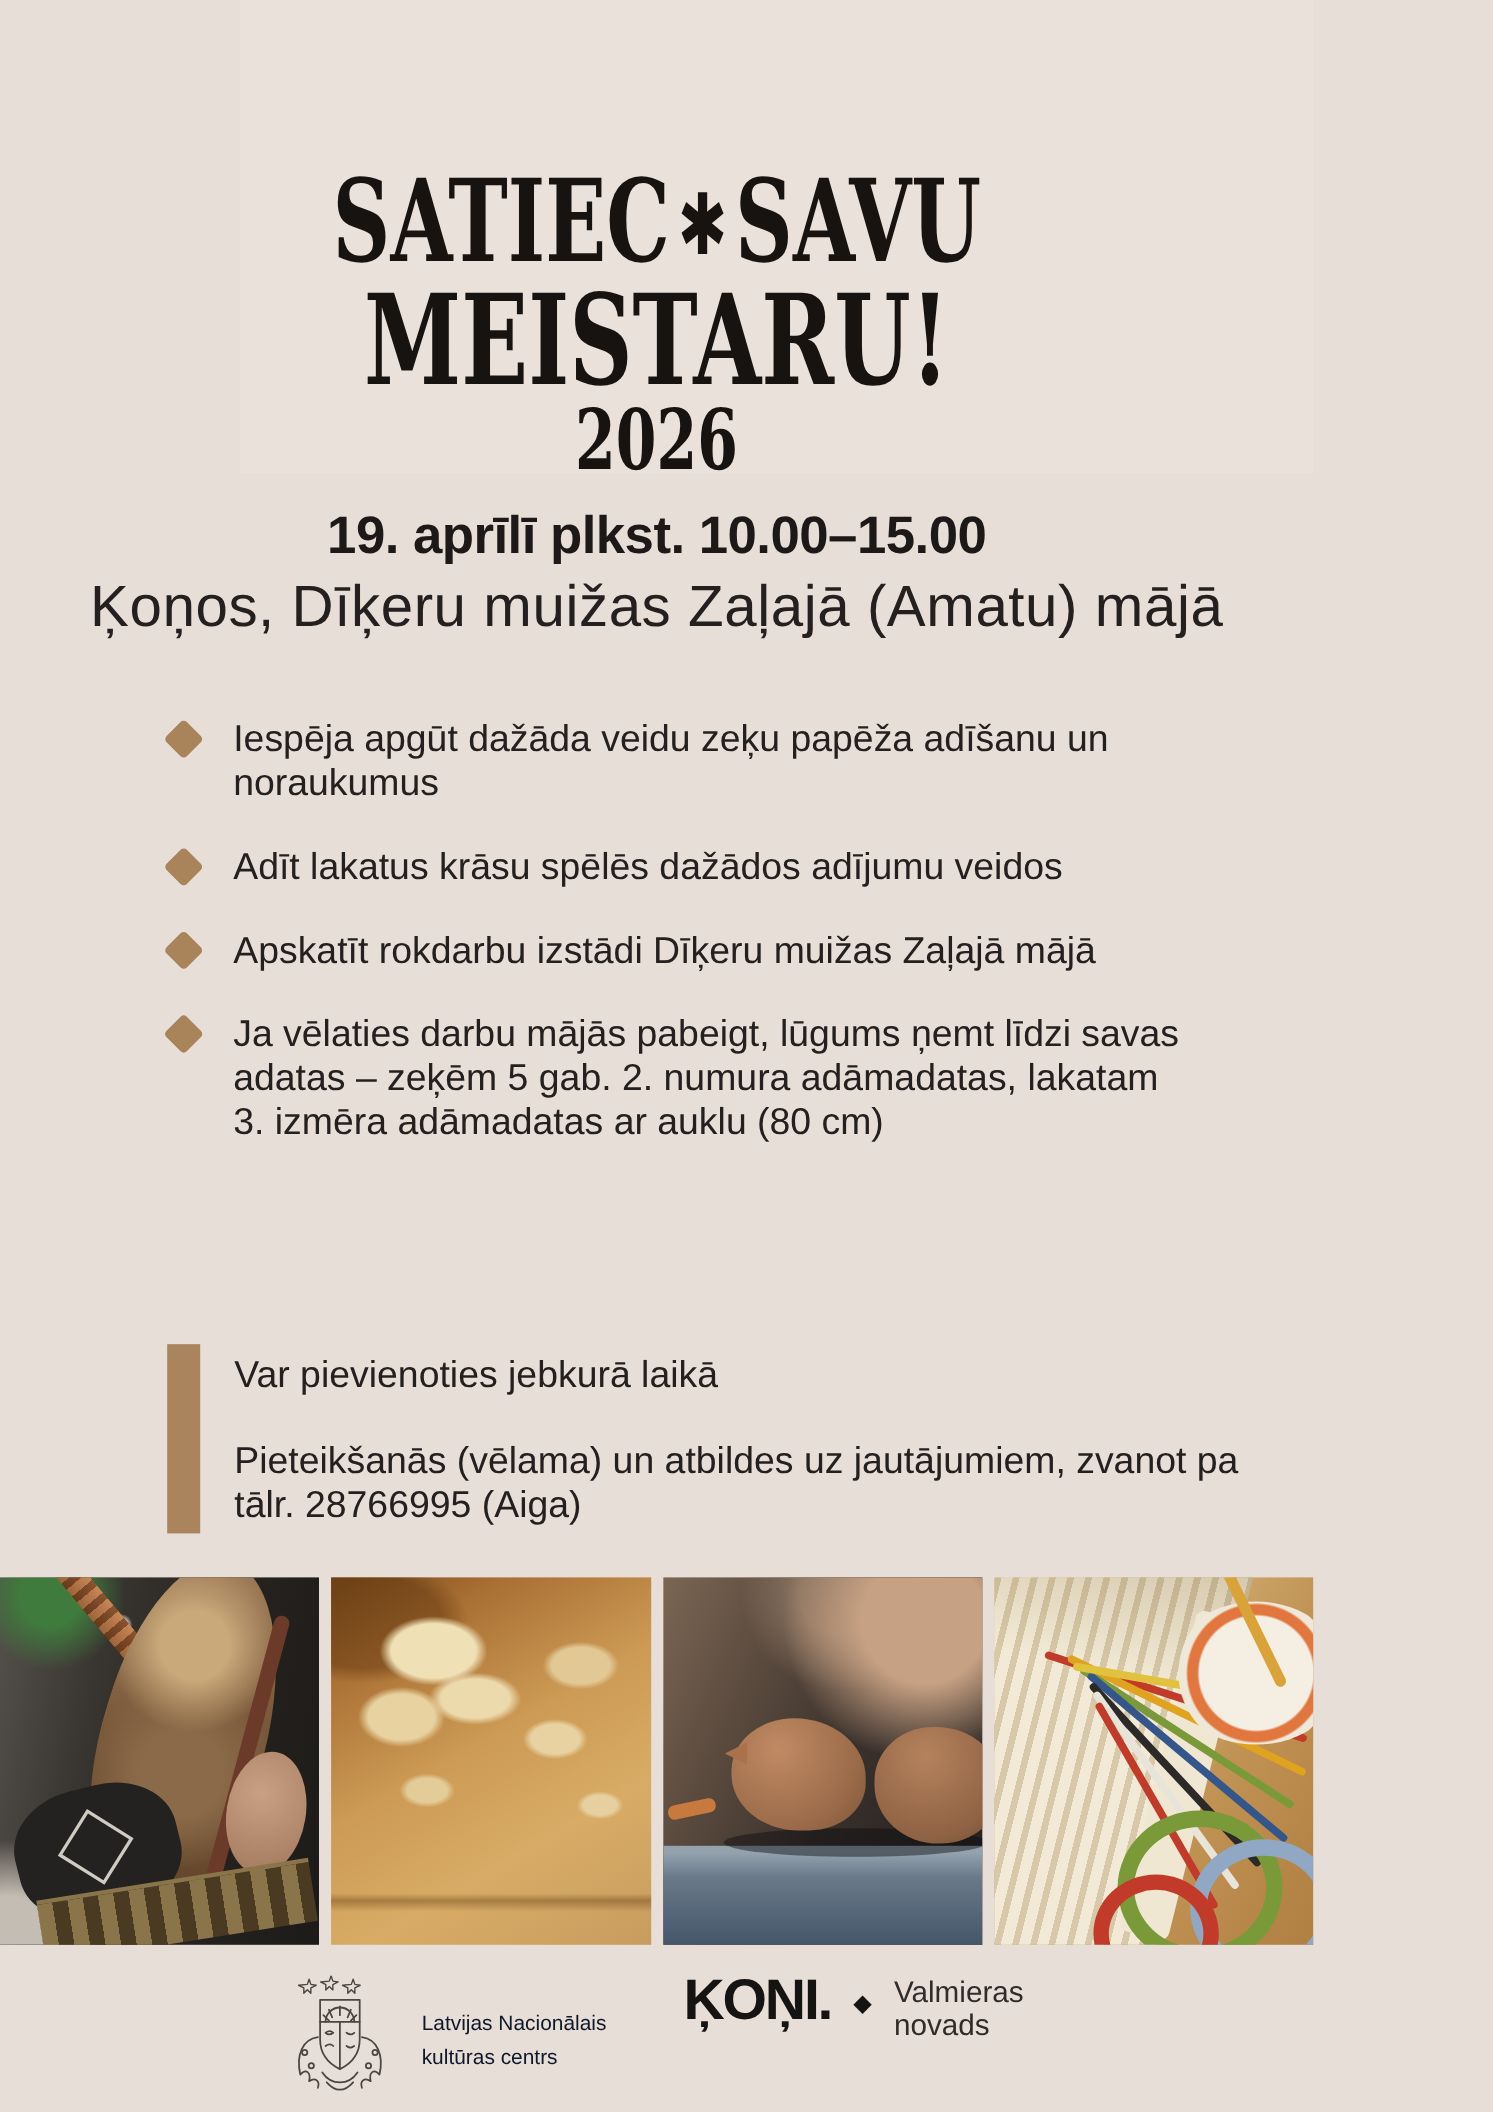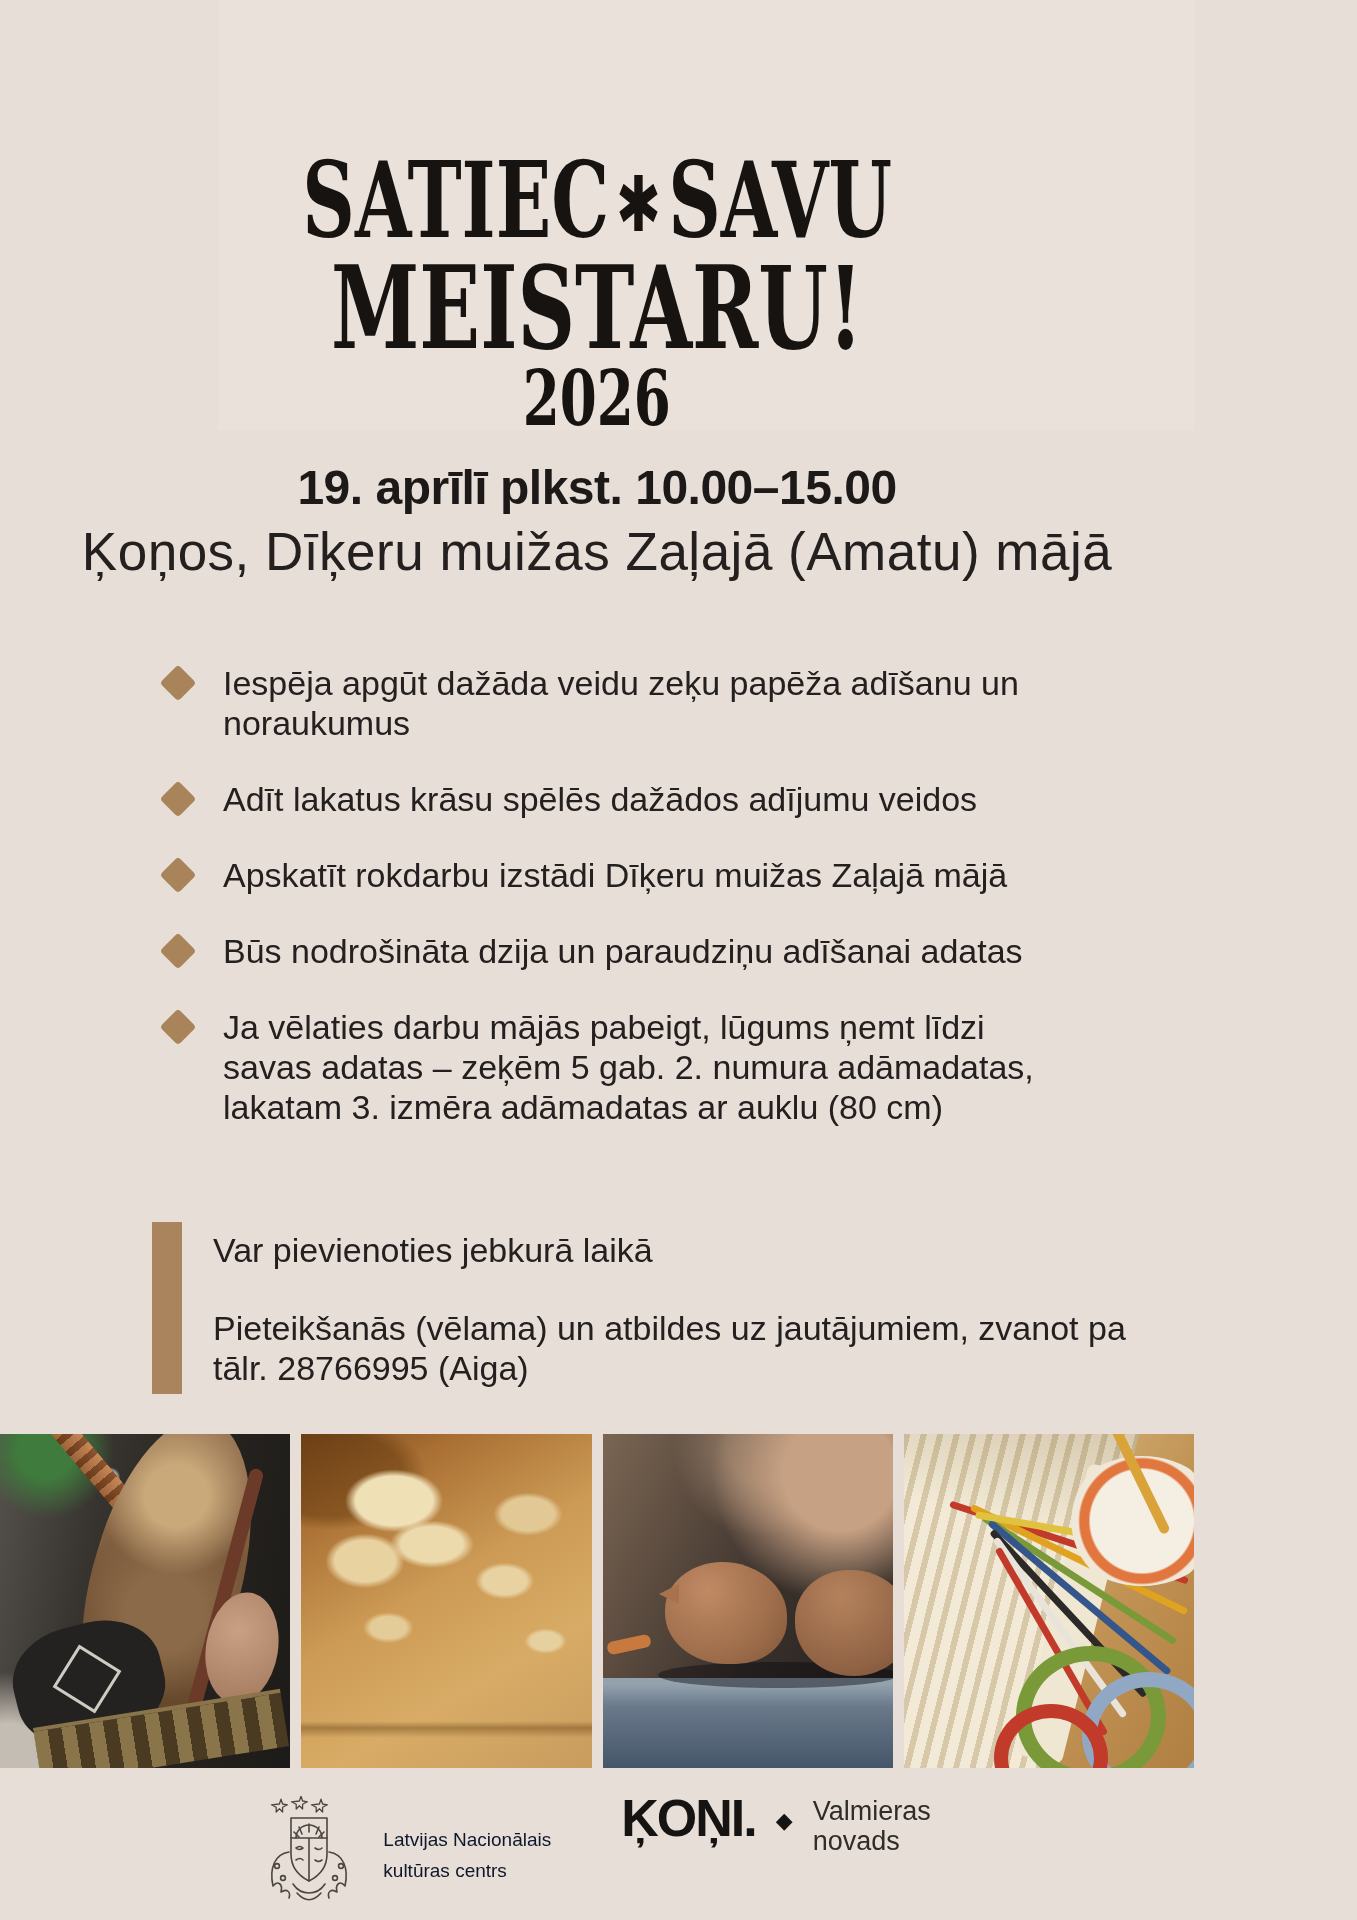--- a/index.html
+++ b/index.html
@@ -18,21 +18,21 @@
   .t3{font-size:76px;line-height:82px;margin-top:-4px;}
   .star{font-family:"DejaVu Sans",sans-serif;font-size:.74em;position:relative;top:-6px;margin:0 10px;}
 
   
   .datetime{position:absolute;top:460px;left:0;right:0;text-align:center;
             font-weight:bold;font-size:48px;line-height:56px;letter-spacing:-.5px;color:#1c1918;white-space:nowrap;}
   .location{position:absolute;top:522px;left:0;right:0;text-align:center;
             font-size:53px;line-height:60px;letter-spacing:.5px;color:#242020;white-space:nowrap;}
 
   
-  .bullets{position:absolute;top:652px;left:148px;right:120px;list-style:none;margin:11px;padding:0;}
+  .bullets{position:absolute;top:652px;left:148px;right:120px;list-style:none;margin:0;padding:0;}
   .bullets li{position:relative;padding-left:64px;margin:0 0 36px 0;
               font-size:34px;line-height:40px;max-width:940px;}
   .diamond{position:absolute;left:6px;top:7px;width:26px;height:26px;background:#a9835a;
            transform:rotate(45deg);border-radius:4px;}
 
   
   .note{position:absolute;top:1222px;left:152px;display:flex;}
   .bar{width:30px;background:#a9845c;margin-right:31px;}
   .note-text{max-width:940px;}
   .note-text p{margin:0;font-size:34px;line-height:40px;}
@@ -141,21 +141,21 @@
     <div class="t3"><span class="cond">2026</span></div>
   </header>
 
   <div class="datetime">19. aprīlī plkst. 10.00–15.00</div>
   <div class="location">Ķoņos, Dīķeru muižas Zaļajā (Amatu) mājā</div>
 
   <ul class="bullets">
     <li><span class="diamond"></span><span>Iespēja apgūt dažāda veidu zeķu papēža adīšanu un noraukumus</span></li>
     <li><span class="diamond"></span><span>Adīt lakatus krāsu spēlēs dažādos adījumu veidos</span></li>
     <li><span class="diamond"></span><span>Apskatīt rokdarbu izstādi Dīķeru muižas Zaļajā mājā</span></li>
-    <li><span class="diamond"></span><span>Būs nodrošināta dzija un paraudziņu adīšanai adatas</span></li>
+    <li><span class="diamond"></span></li>
     <li><span class="diamond"></span><span>Ja vēlaties darbu mājās pabeigt, lūgums ņemt līdzi savas adatas – zeķēm 5 gab. 2. numura adāmadatas, lakatam 3. izmēra adāmadatas ar auklu (80 cm)</span></li>
   </ul>
 
   <div class="note">
     <div class="bar"></div>
     <div class="note-text">
       <p class="first">Var pievienoties jebkurā laikā</p>
       <p class="second">Pieteikšanās (vēlama) un atbildes uz jautājumiem, zvanot pa tālr. 28766995 (Aiga)</p>
     </div>
   </div>

